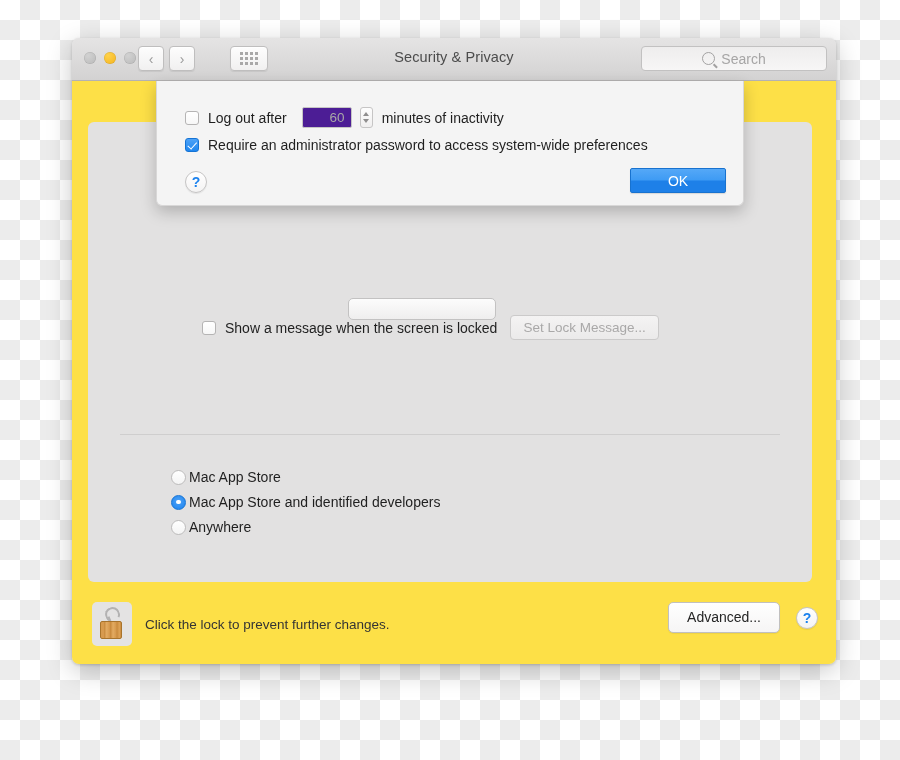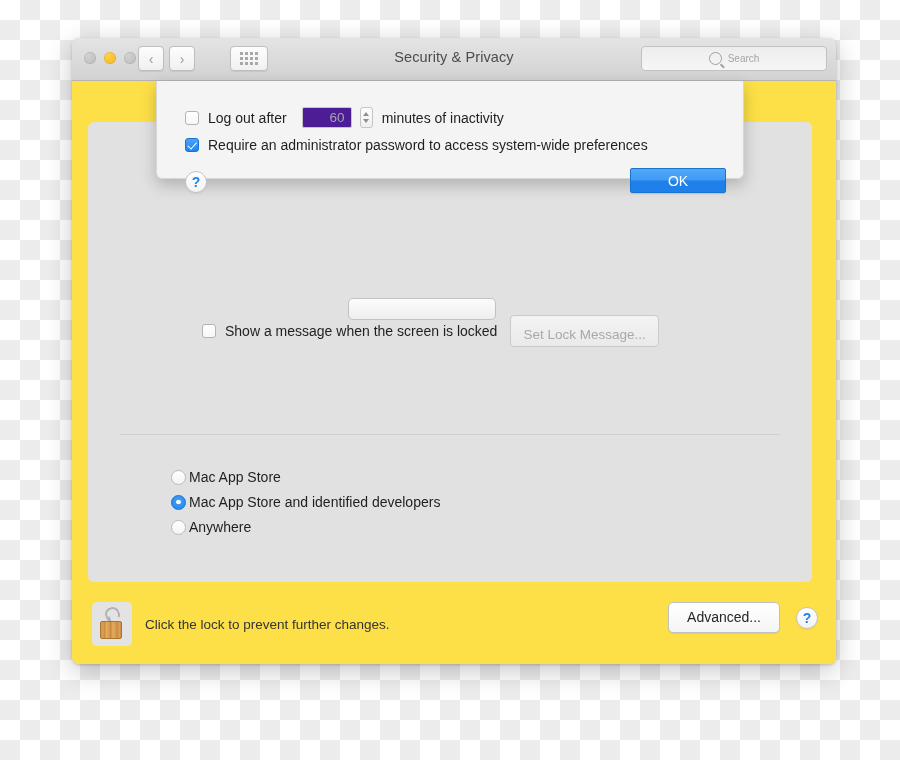--- a/index.html
+++ b/index.html
@@ -126,21 +126,21 @@
   }
   #search-field .mag::after {
     content: "";
     position: absolute;
     right: -4px; bottom: -2.5px;
     width: 5px; height: 1.6px;
     background: #a3a2a2;
     transform: rotate(45deg);
   }
   #search-placeholder {
-    font-size: 10px;
+    font-size: 14px;
     color: #a6a5a5;
   }
 
   
   #content {
     position: relative;
     height: 583px;
     background: #fde047;
   }
   #pane {
@@ -194,21 +194,21 @@
   #lock-message-row {
     position: absolute;
     left: 114px;
     top: 193px;
     display: flex;
     align-items: center;
     gap: 9px;
   }
   #set-lock-message-button {
     margin-left: 4px;
-    padding: 11px 12px 4px;
+    padding: 4px 12px 4px;
     border-radius: 4px;
     background: linear-gradient(to bottom, #f4f3f3, #ebeaea);
     border: 1px solid #cbcaca;
     font-size: 13.5px;
     color: #a9a8a8;
     box-sizing: border-box;
   }
 
   #divider {
     position: absolute;
@@ -324,21 +324,21 @@
     font-weight: bold;
     box-sizing: border-box;
   }
 
   
   #sheet {
     position: absolute;
     left: 84px;
     top: 43px;
     width: 588px;
-    height: 98px;
+    height: 125px;
     background: #f4f4f4;
     border-bottom-left-radius: 6px;
     border-bottom-right-radius: 6px;
     box-shadow: 0 6px 16px rgba(0,0,0,0.22);
     border: 1px solid #d8d7d7;
     border-top: none;
     box-sizing: border-box;
   }
   #sheet-row-logout {
     position: absolute;

